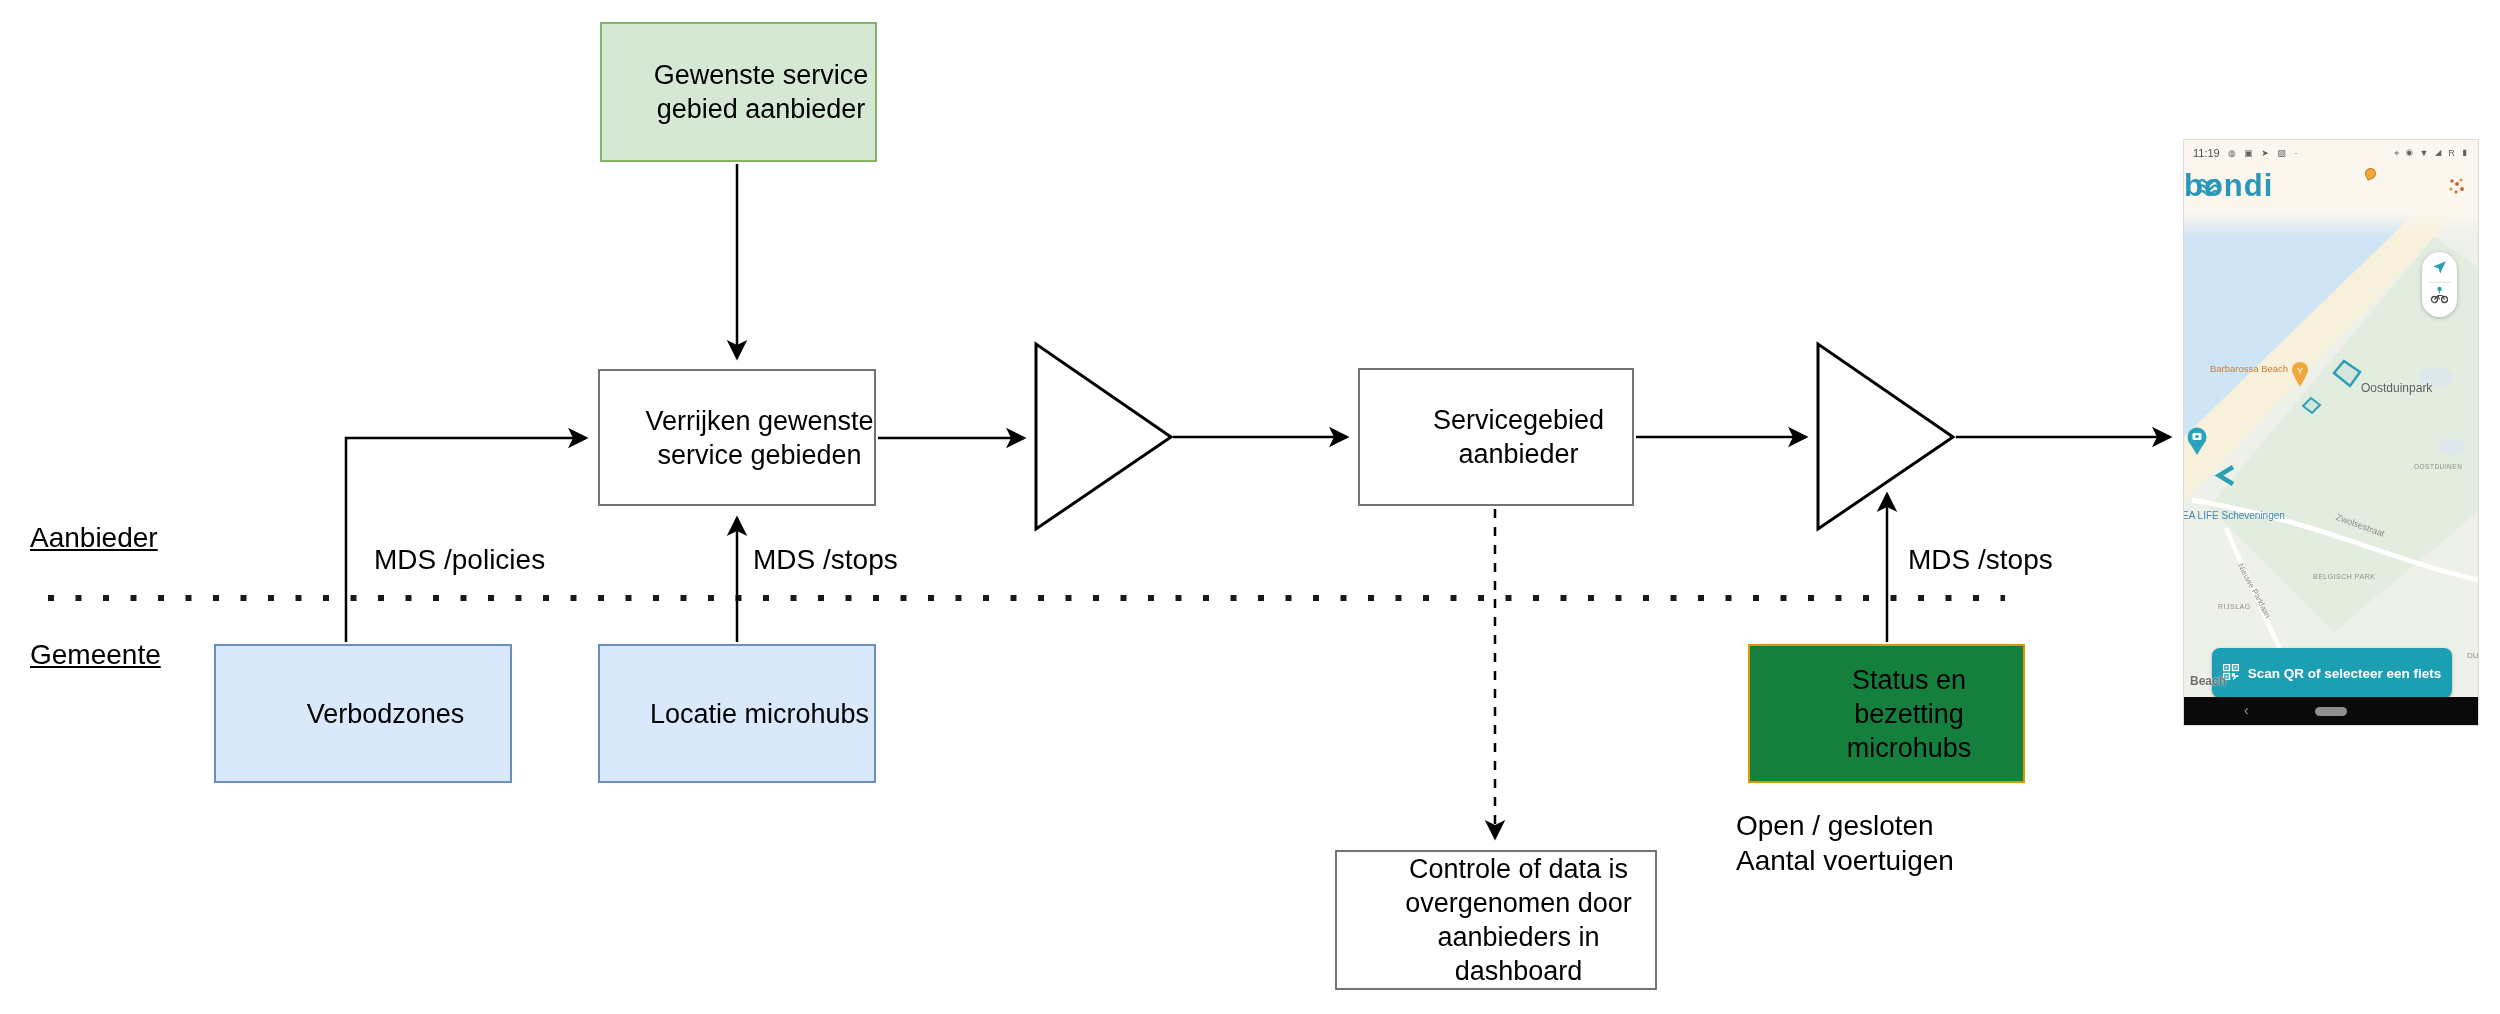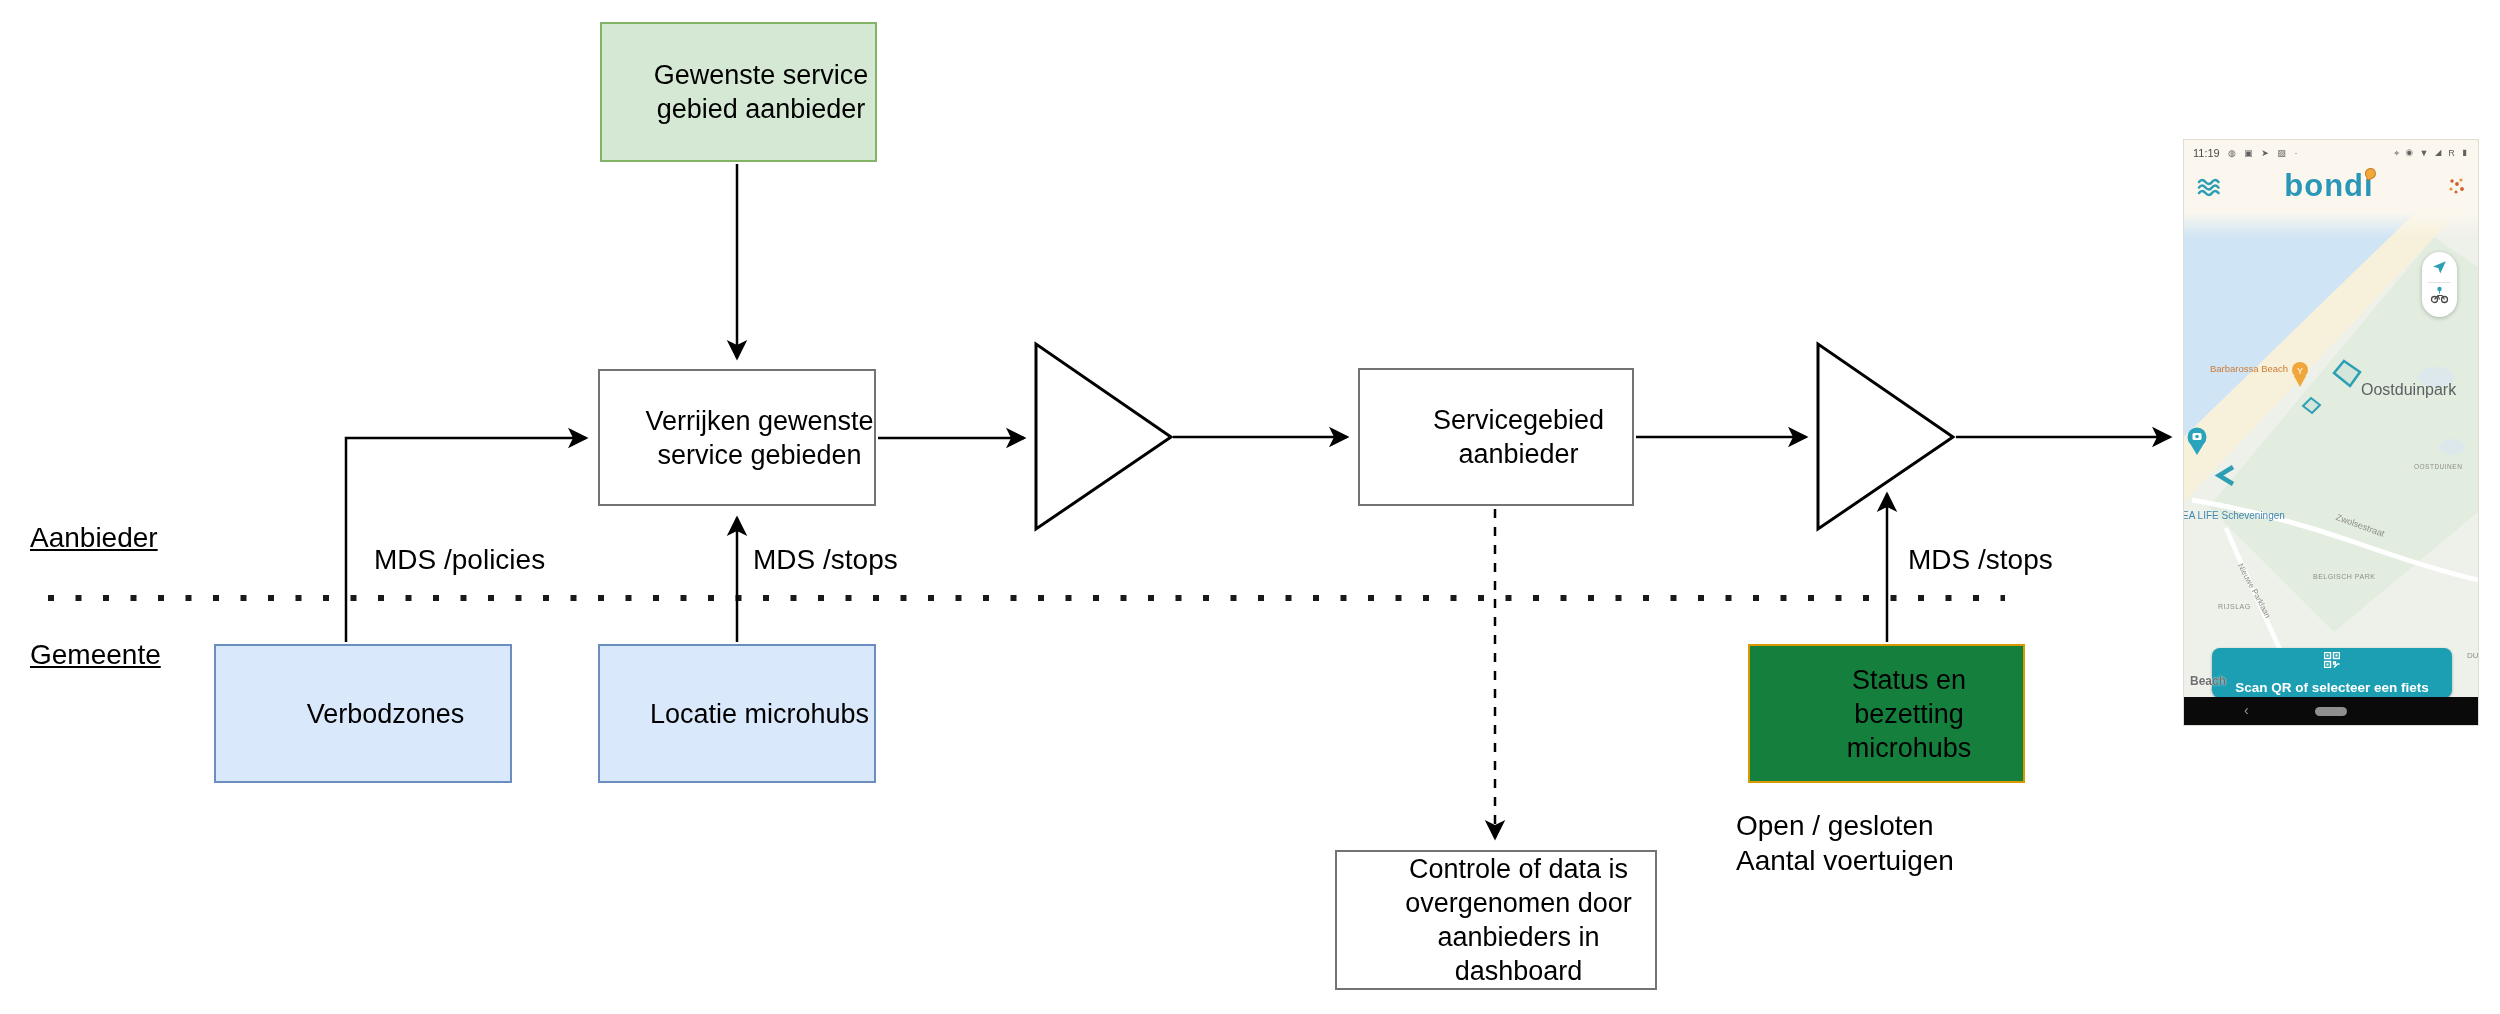--- a/index.html
+++ b/index.html
@@ -20,36 +20,36 @@
   .edge-label{position:absolute;font-size:28px;line-height:36px;white-space:pre-line;}
 
   
   .phone{position:absolute;left:2184px;top:140px;width:294px;height:585px;background:#fbf7ee;
          box-shadow:0 0 0 1px #e0ddd4;overflow:hidden;font-family:"Liberation Sans",sans-serif;}
   .statusbar{position:relative;height:26px;background:#fbf7ee;color:#5c5c5c;}
   .statusbar .time{position:absolute;left:9px;top:7px;font-size:11px;color:#4a4a4a;}
   .statusbar .lefticons{position:absolute;left:44px;top:8px;font-size:9px;letter-spacing:3px;color:#606060;}
   .statusbar .righticons{position:absolute;right:8px;top:8px;font-size:9px;letter-spacing:2px;color:#606060;}
   .appbar{position:relative;height:46px;background:#fbf7ee;}
-  .logo{position:absolute;left:0;right:4px;top:2px;text-align:center;font-size:31px;font-weight:bold;
+  .logo{position:absolute;left:0;right:4px;top:2px;text-align:left;font-size:31px;font-weight:bold;
         color:#2a96b8;letter-spacing:1px;}
   .bee{position:absolute;left:50%;margin-left:34px;top:2px;width:9px;height:9px;background:#f2a93b;
        border:1px solid #c77b22;border-radius:50% 50% 50% 0;transform:rotate(-25deg);}
   .menu-icon{position:absolute;left:12px;top:11px;}
   .scatter-icon{position:absolute;right:12px;top:11px;}
   .map{position:relative;height:485px;background:#eef0ea;overflow:hidden;}
   .map-label{position:absolute;color:#8e8e85;}
   .fade{position:absolute;left:0;top:0;right:0;height:26px;
         background:linear-gradient(#fbf7ee,rgba(251,247,238,0));}
   .pillctl{position:absolute;left:238px;top:40px;width:35px;height:65px;background:#fff;border-radius:18px;
            box-shadow:0 1px 4px rgba(0,0,0,.25);display:flex;flex-direction:column;align-items:center;}
   .pillctl .div{width:23px;height:1px;background:#e4e4e4;margin:2px 0;}
   .scanbtn{position:absolute;left:28px;top:436px;width:240px;height:50px;background:#1d9fb3;border-radius:8px;
            display:flex;align-items:center;justify-content:center;gap:9px;color:#fff;font-weight:bold;
-           font-size:13.5px;box-shadow:0 1px 3px rgba(0,0,0,.3);flex-direction:column;}
+           font-size:13.5px;box-shadow:0 1px 3px rgba(0,0,0,.3);}
   .gwm{position:absolute;left:6px;top:462px;font-size:12px;font-weight:bold;color:#6f6f6f;
        text-shadow:0 0 2px #fff;}
   .navbar{position:relative;height:28px;background:#0a0a0a;}
   .navbar .back{position:absolute;left:60px;top:5px;color:#9a9a9a;font-size:14px;}
   .navbar .homepill{position:absolute;left:131px;top:10px;width:32px;height:9px;border-radius:5px;background:#8f8f8f;}
 </style>
 </head>
 <body>
 
 <div class="canvas">
@@ -166,21 +166,21 @@
           <circle cx="13" cy="225" r="9.5" fill="#2aa4bc"></circle>
           <polygon points="4.5,229 21.5,229 13,243" fill="#2aa4bc"></polygon>
           <rect x="8.5" y="221" width="9" height="7" rx="1.5" fill="#fff"></rect>
           <circle cx="13" cy="224.5" r="1.8" fill="#2aa4bc"></circle>
         </g>
       </svg>
 
       <div class="fade"></div>
 
       <span class="map-label" style="left:26px;top:151px;font-size:9.5px;color:#cd7c33;">Barbarossa Beach</span>
-      <span class="map-label" style="left:177px;top:169px;font-size:16px;color:#5b6165;">Oostduinpark</span>
+      <span class="map-label" style="left:177px;top:169px;font-size:12px;color:#5b6165;">Oostduinpark</span>
       <span class="map-label" style="left:230px;top:251px;font-size:6.5px;letter-spacing:0.5px;">OOSTDUINEN</span>
       <span class="map-label" style="left:-2px;top:298px;font-size:10px;color:#4187b0;">EA LIFE Scheveningen</span>
       <span class="map-label" style="left:154px;top:300px;font-size:9px;transform:rotate(20deg);transform-origin:left top;">Zwolsestraat</span>
       <span class="map-label" style="left:129px;top:361px;font-size:7px;letter-spacing:0.5px;">BELGISCH PARK</span>
       <span class="map-label" style="left:34px;top:391px;font-size:7px;letter-spacing:0.5px;">RIJSLAG</span>
       <span class="map-label" style="left:60px;top:350px;font-size:8px;transform:rotate(62deg);transform-origin:left top;">Nieuwe Parklaan</span>
       <span class="map-label" style="left:283px;top:439px;font-size:8px;">DU</span>
 
       <div class="pillctl">
         <span style="margin-top:7px;">

